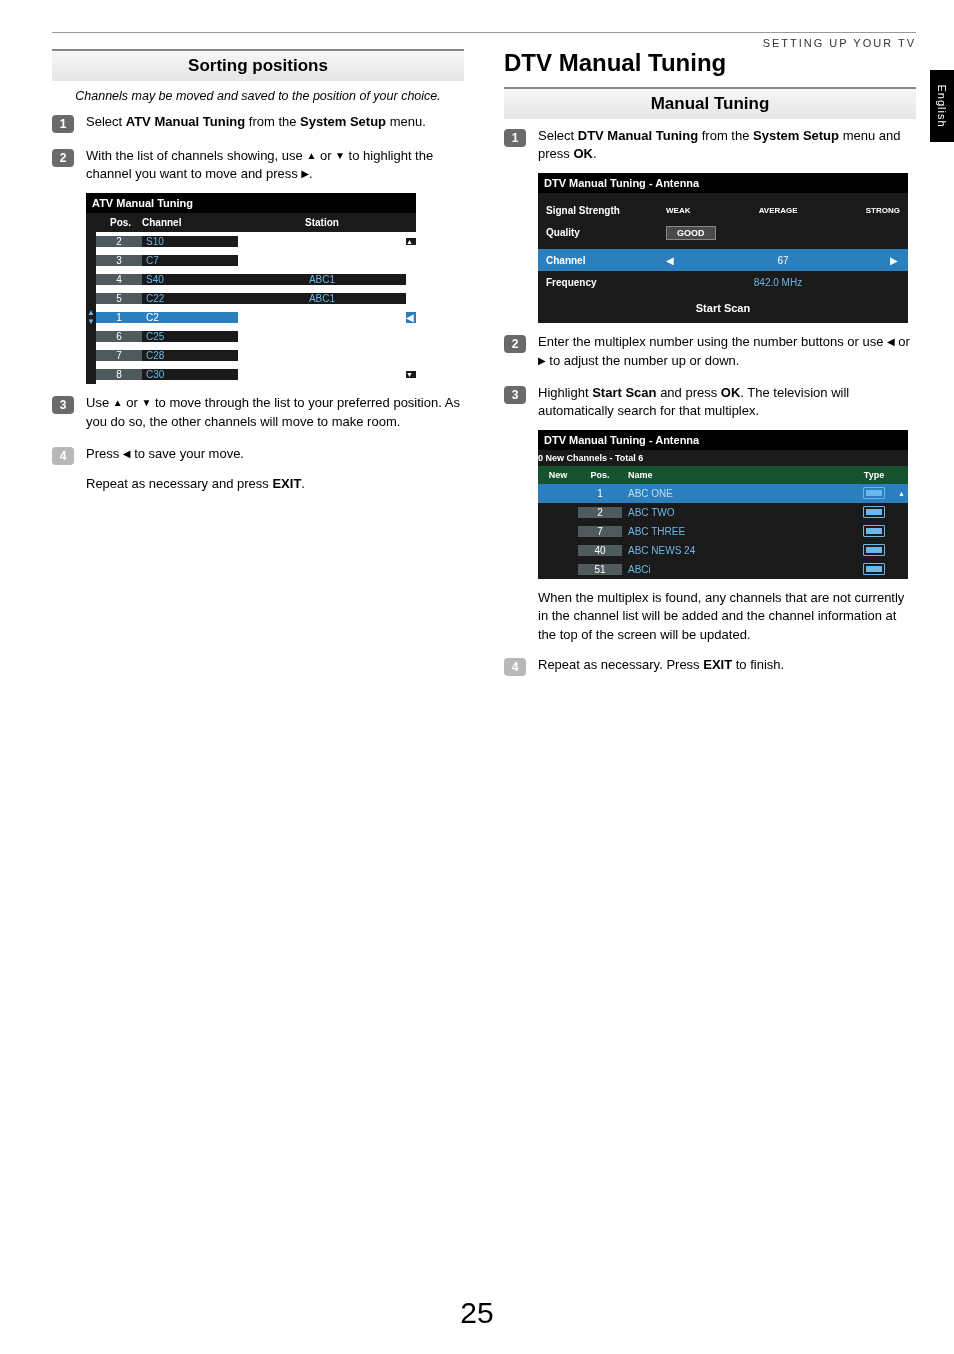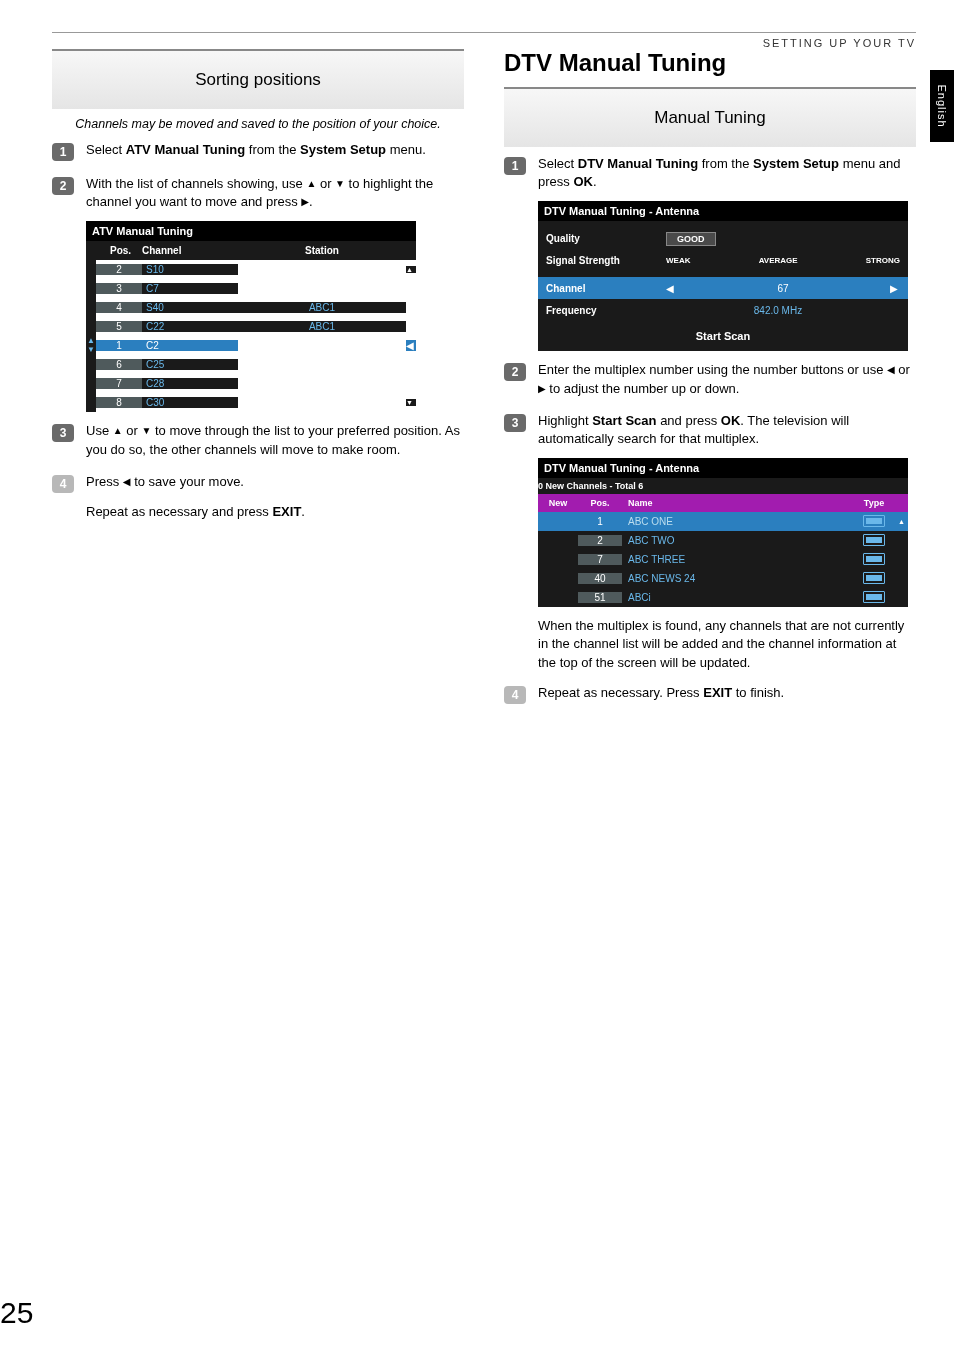--- a/index.html
+++ b/index.html
@@ -4,21 +4,21 @@
 <style>
 *{margin:0;padding:0;box-sizing:border-box}
 body{font-family:Arial,Helvetica,sans-serif;font-size:13px;color:#000;background:#fff;width:954px;height:1354px;position:relative}
 .page{padding:32px 38px 20px 52px;position:relative;height:100%}
 .hdr-line{border-top:1px solid #999;margin-bottom:4px}
 .hdr{font-size:11px;text-align:right;letter-spacing:2px;color:#333;margin-bottom:0}
 .lang-tab{position:absolute;right:0;top:70px;width:24px;height:72px;background:#000;color:#fff;display:flex;align-items:center;justify-content:center}
 .lang-tab span{transform:rotate(90deg);font-size:11px;letter-spacing:1px}
 .cols{display:flex;gap:40px}
 .col{flex:1;min-width:0}
-.sect-head{background:linear-gradient(#f7f7f7,#e5e5e5);border-top:2px solid #888;text-align:center;padding:19px 0;font-size:17px;font-weight:normal;font-family:"Segoe UI",Arial;margin-bottom:8px}
+.sect-head{background:linear-gradient(#f7f7f7,#e5e5e5);border-top:2px solid #888;text-align:center;padding:5px 0;font-size:17px;font-weight:bold;font-family:"Segoe UI",Arial;margin-bottom:8px}
 .h1{font-size:24px;font-weight:bold;margin-bottom:10px}
 .intro{font-style:italic;text-align:center;padding:0 10px 10px;font-size:12.5px}
 .note{font-size:13px;margin-bottom:14px}
 .steps{display:flex;flex-direction:column;gap:14px}
 .step{display:flex;gap:12px;align-items:flex-start}
 .step-num{width:22px;height:18px;background:#6a6a6a;border-radius:4px;color:#fff;font-weight:bold;font-size:12px;display:flex;align-items:center;justify-content:center;flex:0 0 22px;margin-top:2px}
 .step-num.light{background:#b8b8b8}
 .step-body{flex:1;font-size:13px;line-height:1.4}
 .tri{font-size:10px;vertical-align:1px}
 .osd{margin:10px 0 10px 34px;font-family:Arial;font-size:10px;color:#fff}
@@ -48,36 +48,36 @@
 .osd-fld .val{flex:1;text-align:center;color:#6ab8ea}
 .osd-fld.sel{background:#2b7fbf}
 .osd-fld.sel .val{color:#fff}
 .osd-fld .arrow{color:#6ab8ea;width:10px}
 .osd-fld.sel .arrow{color:#fff}
 .scale{display:flex;flex:1;justify-content:space-between;font-size:8px;font-weight:bold}
 .qual-badge{background:#4a4a4a;border:1px solid #888;padding:1px 10px;font-size:9px;font-weight:bold}
 .scan-btn{text-align:center;font-weight:bold;font-size:11px;padding:3px 0}
 .osd-dtv2{width:370px}
 .dtv2-sum{background:#1a1a1a;text-align:left;font-weight:bold;font-size:9px;padding:3px 0}
-.dtv2-hdr{display:flex;background:#a21caf;font-weight:bold;font-size:9px;padding:4px 0}
+.dtv2-hdr{display:flex;background:#14532d;font-weight:bold;font-size:9px;padding:4px 0}
 .d-new{width:40px;text-align:center}
 .d-pos{width:44px;text-align:center}
 .d-name{flex:1;padding-left:6px}
 .d-type{width:48px;text-align:center}
 .dtv2-row{display:flex;align-items:center;height:19px;background:#1a1a1a}
 .dtv2-row.sel{background:#2b7fbf}
 .dtv2-row .d-pos{background:#4f5a5c}
 .dtv2-row.sel .d-pos{background:rgba(0,0,0,0)}
 .dtv2-row .d-name{color:#6ab8ea}
 .dtv2-row.sel .d-name{color:#bde}
 .type-icon{display:inline-block;width:22px;height:12px;border:1px solid #6ab8ea;position:relative;border-radius:1px}
 .type-icon::after{content:"";position:absolute;inset:2px;background:#6ab8ea}
 .dtv2-row .d-type{text-align:center}
 .dtv2-row .d-a{width:10px;font-size:7px;color:#fff}
-.pgno{position:absolute;bottom:24px;left:0;right:0;text-align:left;font-size:30px}
+.pgno{position:absolute;bottom:24px;left:0;right:0;text-align:center;font-size:30px}
 .sep{height:12px}
 b{font-weight:bold}
 </style>
 </head>
 <body>
 
 <div class="page">
   <div class="hdr-line"></div>
   <div class="hdr">SETTING UP YOUR TV</div>
   <div class="lang-tab">
@@ -203,30 +203,30 @@
           <div class="step-body">
             <span>Select </span><b>DTV Manual Tuning</b><span> from the </span><b>System Setup</b><span> menu and press </span><b>OK</b><span>.</span>
           </div>
         </div>
       </div>
 
       <div class="osd osd-dtv">
         <div class="osd-title">DTV Manual Tuning - Antenna</div>
         <div class="osd-box">
           <div class="osd-fld">
-            <div class="lbl">Quality</div>
-            <div><span class="qual-badge">GOOD</span></div>
-          </div>
-          <div class="osd-fld">
             <div class="lbl">Signal Strength</div>
             <div class="scale">
                 <span>WEAK</span>
                 <span>AVERAGE</span>
                 <span>STRONG</span>
               </div>
+          </div>
+          <div class="osd-fld">
+            <div class="lbl">Quality</div>
+            <div><span class="qual-badge">GOOD</span></div>
           </div>
         </div>
         <div class="osd-fld sel" style="padding:0 8px">
           <div class="lbl">Channel</div>
           <div class="arrow">◀</div>
           <div class="val">67</div>
           <div class="arrow">▶</div>
         </div>
         <div class="osd-box" style="padding-top:0;padding-bottom:0">
           <div class="osd-fld">

